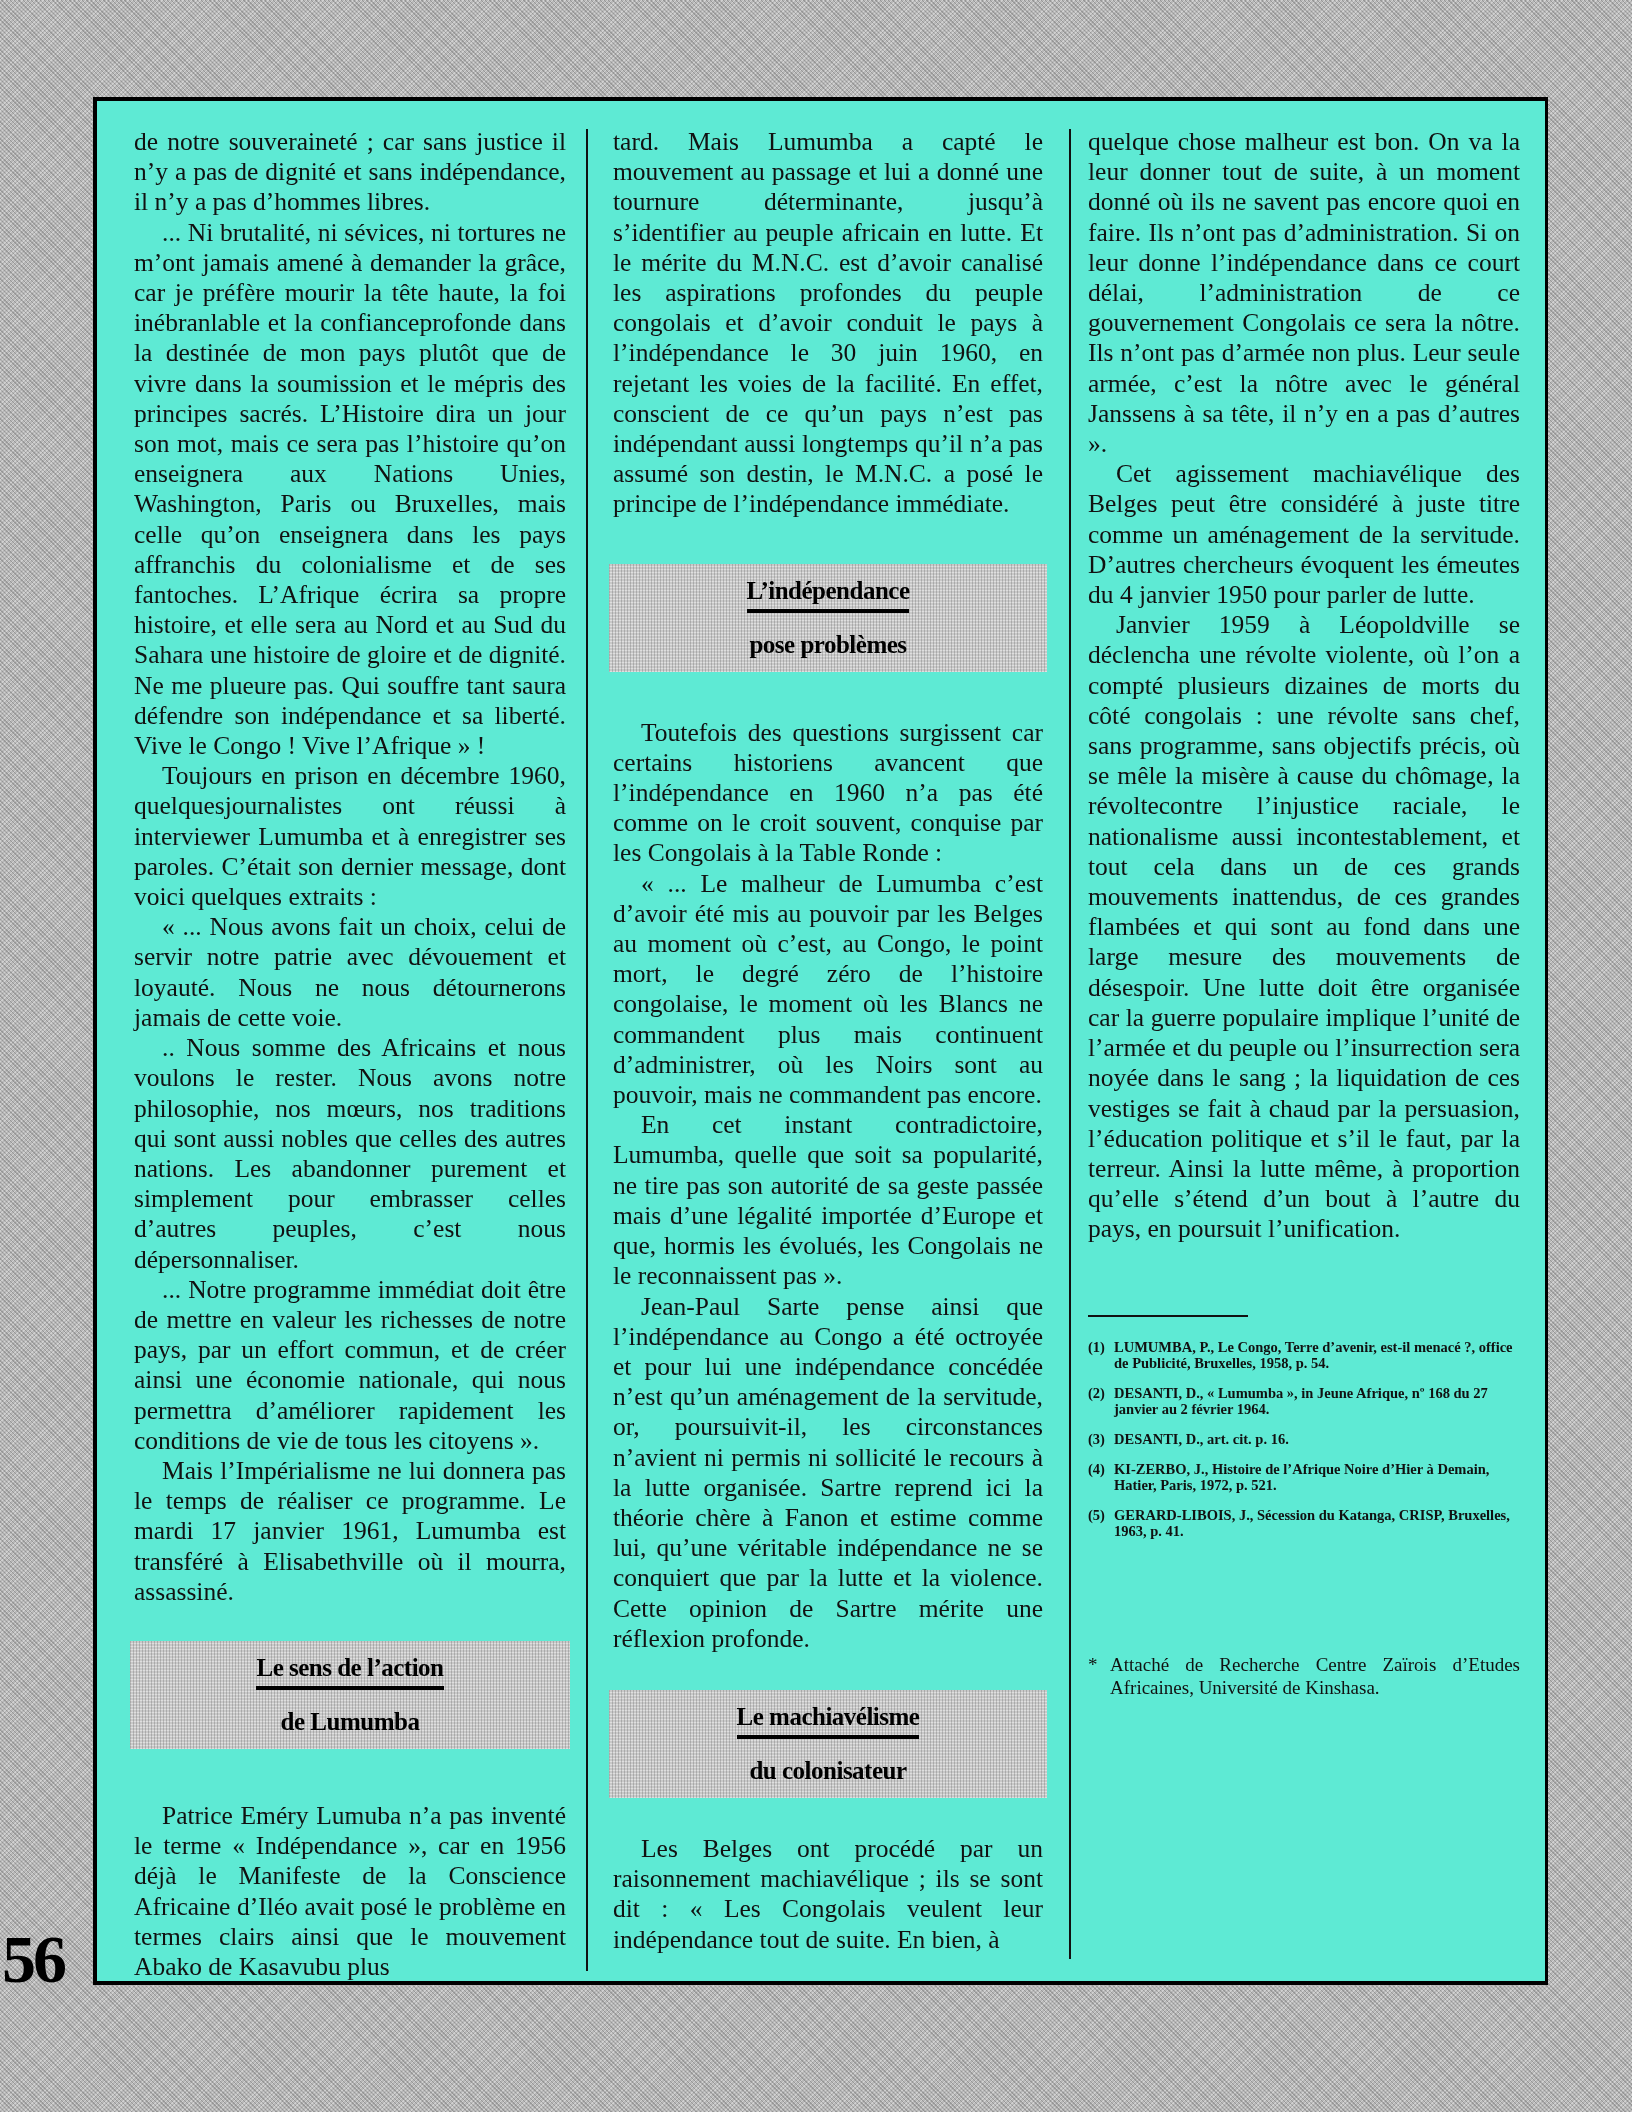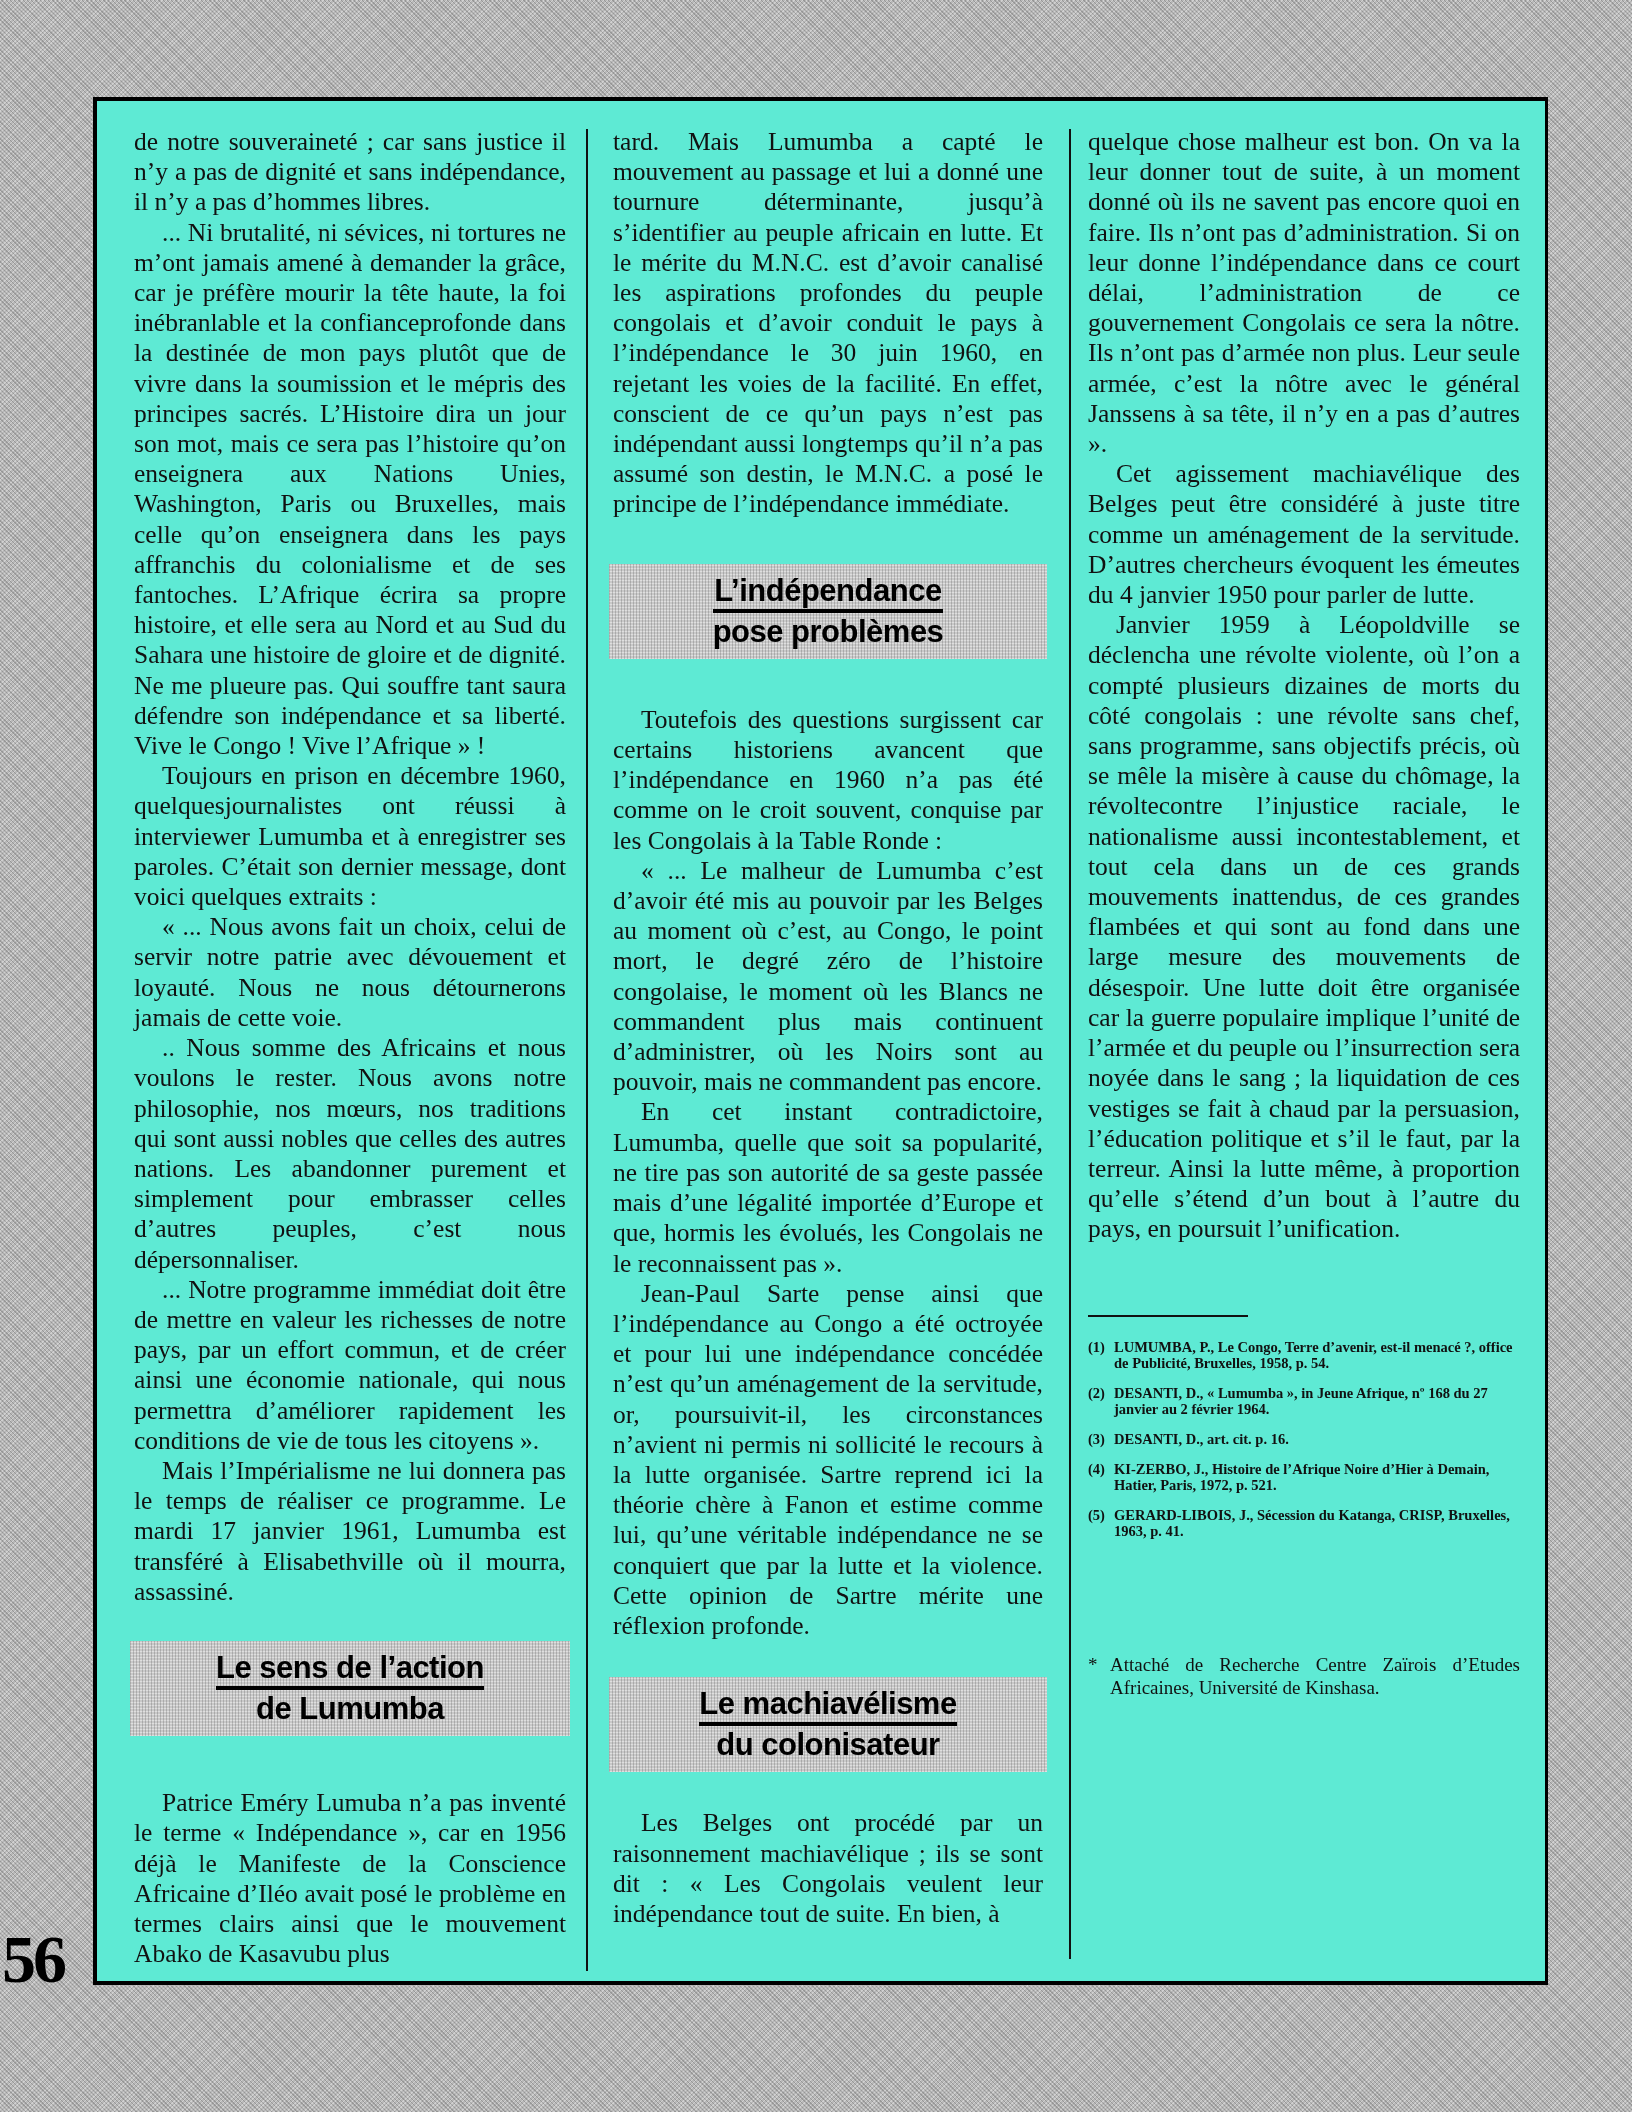--- a/index.html
+++ b/index.html
@@ -34,26 +34,26 @@
   .headline-box {
     margin:0 -4px; padding:10px 0 10px 0;
     background-color:#c9c9c9;
     background-image:
       repeating-linear-gradient(90deg, rgba(0,0,0,0.16) 0 1px, transparent 1px 3px),
       repeating-linear-gradient(0deg, rgba(255,255,255,0.4) 0 1px, transparent 1px 3px);
     text-align:center;
   }
   .headline {
     display:inline-block;
-    font-family:Liberation Sans, sans-serif;
-    font-weight:bold; font-size:31px; line-height:34px; color:#000;
+    font-family:Liberation Serif, serif;
+    font-weight:bold; font-size:25px; line-height:34px; color:#000;
     letter-spacing:-0.5px;
   }
   .headline .l1 { display:block; border-bottom:4px solid #000; padding-bottom:1px; }
-  .headline .l2 { display:block; padding-top:2px;border-radius:11px; }
+  .headline .l2 { display:block; padding-top:15px;border-radius:11px; }
   .page-number {
     position:absolute; left:2px; top:1932px;
     font-family:"Liberation Serif", serif; font-weight:bold; font-size:68px; line-height:54px;
     color:#000; letter-spacing:-3px;
   }
   .fn-rule { width:160px; border-top:2px solid #111; margin:70px 0 22px 0; }
   .footnotes { font-size:14.5px; line-height:16px; font-weight:bold; text-align:left; }
   .footnote { display:flex; margin-bottom:14px; }
   .footnote .num { width:26px; flex:none; }
   .footnote .txt { flex:1; }

